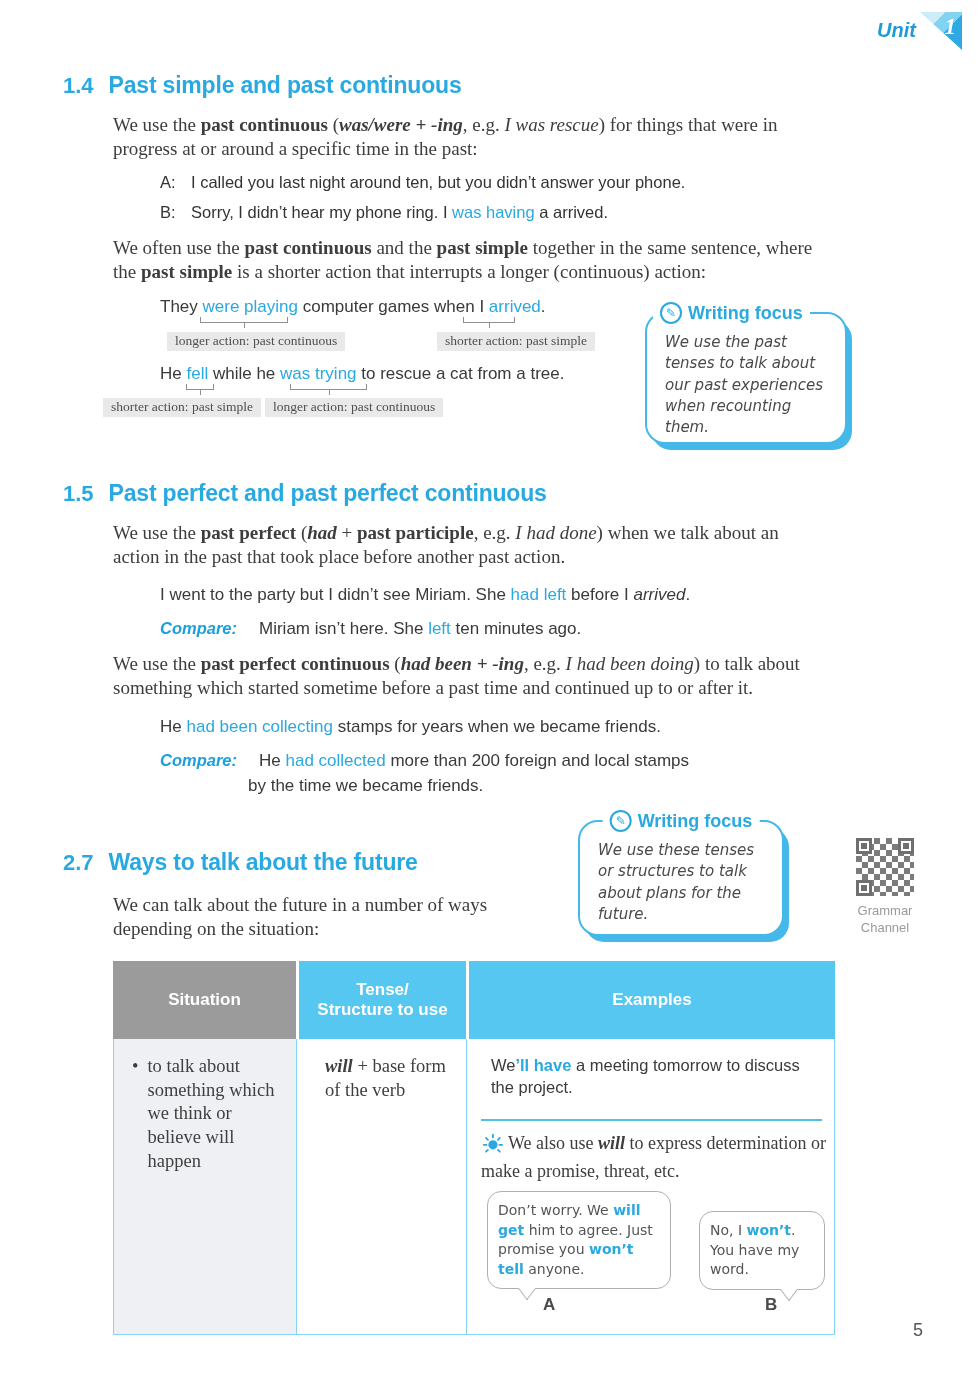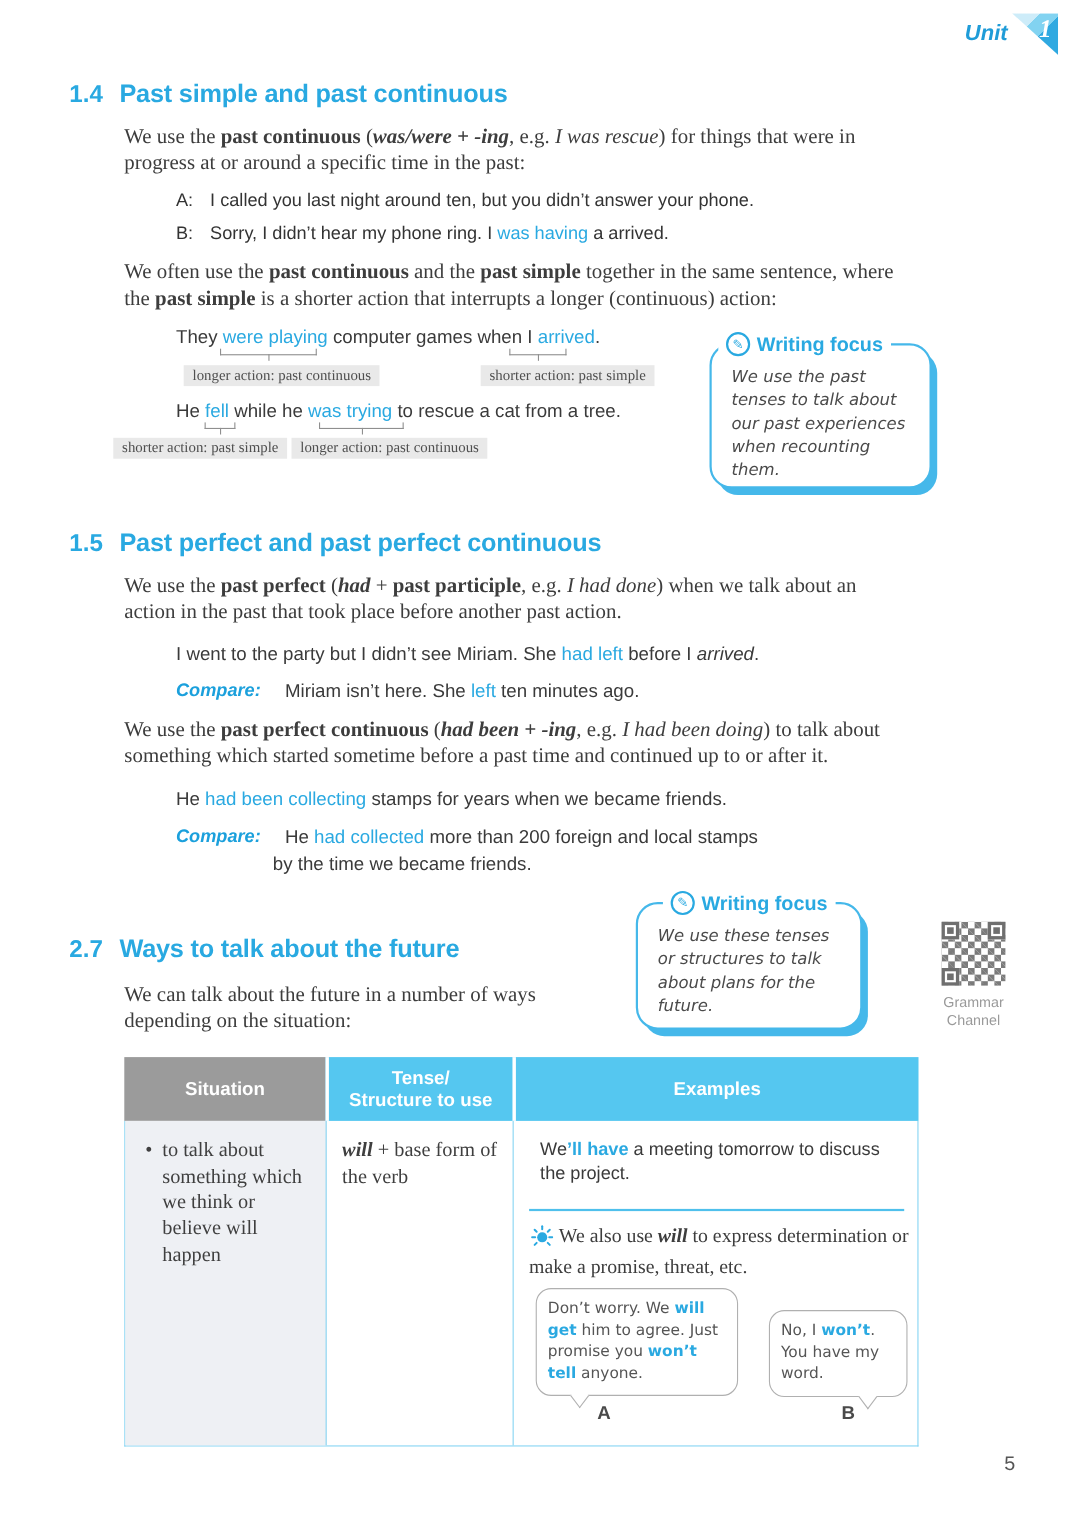--- a/index.html
+++ b/index.html
@@ -70,35 +70,35 @@
           linear-gradient(45deg,#7b7b7b 25%,transparent 25%,transparent 75%,#7b7b7b 75%);
         background-size:12px 12px; background-position:0 0,6px 6px; }
   .qr .f { position:absolute; width:16px; height:16px; border:3px solid #6f6f6f; background:#fff; }
   .qr .f::after { content:''; position:absolute; left:2px; top:2px; width:6px; height:6px; background:#6f6f6f; }
   .qr .f1 { left:0; top:0; } .qr .f2 { right:0; top:0; } .qr .f3 { left:0; bottom:0; }
   .qr-caption { position:absolute; left:843px; top:903px; width:84px; text-align:center;
                 font-family:"Liberation Sans",sans-serif; font-size:13px; color:#9a9a9a; line-height:1.3; }
 
   
   .gtable { position:absolute; left:113px; top:961px; width:722px; }
-  .t-head { display:grid; grid-template-columns:183px 170px 369px; height:58px; }
+  .t-head { display:grid; grid-template-columns:183px 170px 369px; height:78px; }
   .t-cell-h { display:flex; align-items:center; justify-content:center; color:#fff;
               font-family:"Liberation Sans",sans-serif; font-weight:700; font-size:17px;
               text-align:center; white-space:pre-line; line-height:1.15; }
   .h-gray { background:#9b9b9b; }
   .h-blue { background:#55c7f0; border-left:3px solid #fff; }
   .t-body { display:grid; grid-template-columns:183px 170px 369px; height:296px;
             border:1.5px solid #86d5f3; border-top:none; }
   .t-c { border-right:1.5px solid #86d5f3; position:relative; }
   .t-c:last-child { border-right:none; }
   .cell-situation { background:#eef0f4; padding:16px 6px 0 18px; font-size:18.5px; color:#3f3f3f;
                     display:flex; gap:9px; line-height:1.28; }
   .cell-situation .bullet { flex:none; }
   .cell-situation .sit-text { white-space:pre-line; }
-  .cell-structure { padding:16px 10px 0 14px; font-size:18.5px; color:#3f3f3f; line-height:1.28; }
+  .cell-structure { padding:16px 10px 0 28px; font-size:18.5px; color:#3f3f3f; line-height:1.28; }
   .cell-examples { font-family:"Liberation Sans",sans-serif; font-size:16.5px; color:#3a3a3a; }
   .ex-first { position:absolute; left:24px; right:14px; top:15px; line-height:1.35; }
   .ex-divider { position:absolute; left:14px; right:14px; top:80px; border-top:2px solid #4fc0ec; }
   .tip { position:absolute; left:14px; right:8px; top:93px; font-family:"Liberation Serif",serif;
          font-size:18px; color:#3d3d3d; line-height:1.28; }
   .bulb { display:inline-block; vertical-align:-5px; margin-right:5px; }
 
   .bubble { position:absolute; border:1.5px solid #b0b0b0; border-radius:14px; background:#fff;
             font-family:"DejaVu Sans",sans-serif; font-size:14px; color:#555;
             padding:9px 10px; line-height:1.4; }

